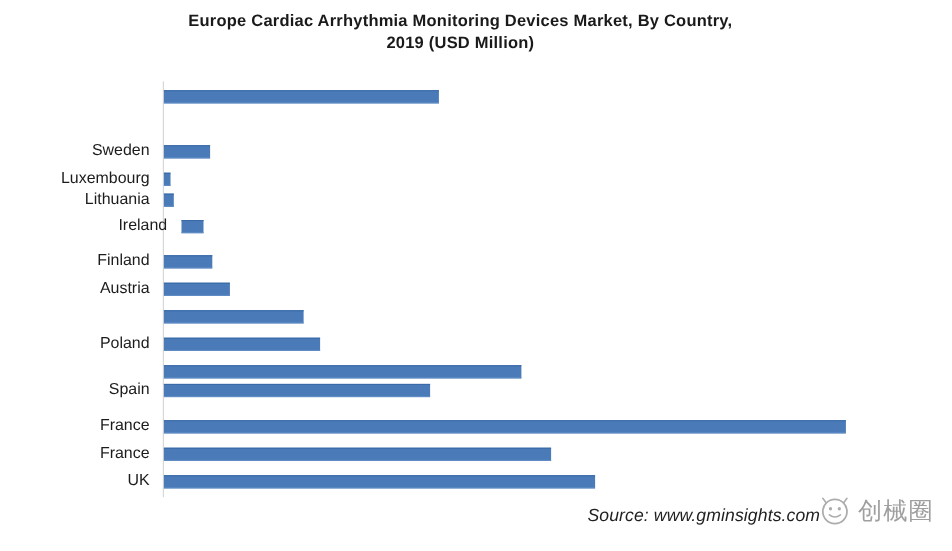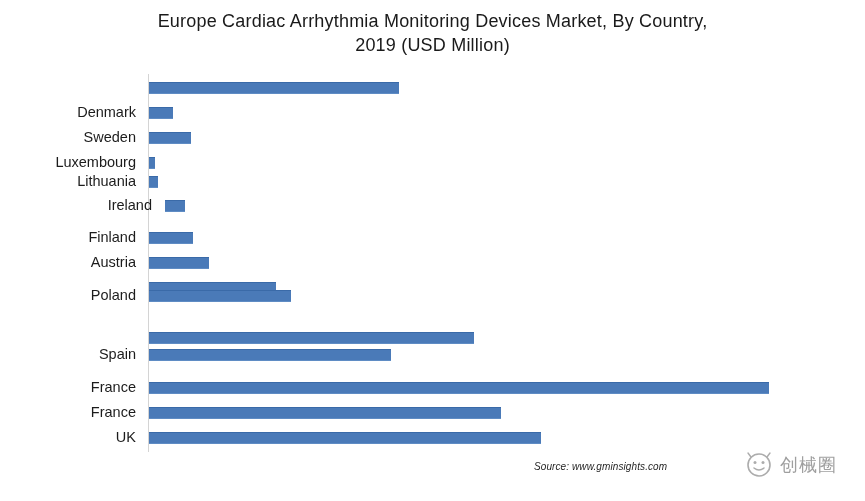--- a/index.html
+++ b/index.html
@@ -11,25 +11,25 @@
     position:relative;
   }
   #chart-root{
     position:absolute;inset:0;
     width:865px;height:501px;
   }
 
   
   .chart-title{
     position:absolute;
-    left:110px; top:10px;
+    left:96px; top:10px;
     width:645px;
     text-align:center;
-    font-size:18px;
-    font-weight:normal;
+    font-size:15px;
+    font-weight:bold;
     color:#1a1a1a;
     line-height:1.32;
     letter-spacing:0.2px;
   }
   .chart-title .tline{display:block;white-space:nowrap;}
 
   
   .plot-area{
     position:absolute;
     left:0px; top:70px;
@@ -81,21 +81,21 @@
     border-top:1px solid #3a6aa8;
     border-bottom:1px solid #5f8cc4;
     box-sizing:border-box;
     background-image:linear-gradient(to bottom,#4170ad 0%,#4c7cba 45%,#4a7ab8 100%);
   }
 
   
   .source-note{
     position:absolute;
     left:534px; top:461px;
-    font-size:10px;
+    font-size:16px;
     font-style:italic;
     color:#1f1f1f;
     white-space:nowrap;
     letter-spacing:0.1px;
   }
 
   
   .watermark{
     position:absolute;
     left:744px; top:445px;
@@ -104,21 +104,21 @@
     align-items:center;
     gap:6px;
     opacity:0.82;
   }
   .wm-logo{
     width:30px;height:30px;
     flex:0 0 30px;
     position:relative;
   }
   .wm-text{
-    font-size:18px;
+    font-size:22px;
     color:#8b8b8b;
     font-family:"DejaVu Sans", sans-serif;
     letter-spacing:1px;
     white-space:nowrap;
   }
 </style>
 </head>
 <body>
 
 <div id="chart-root">
@@ -130,26 +130,20 @@
 
   <div class="plot-area">
     <div class="axis-line"></div>
     <div class="rows" id="bar-rows">
         <div class="bar-row" style="top: 5px;">
           <div class="cat-label"></div>
           <div class="bar-wrap">
             <div class="bar" title=" 250" style="width: 250px; background: rgb(74, 122, 184);"></div>
           </div>
         </div>
-        <div class="bar-row" style="top: 30px;">
-          <div class="cat-label">Denmark</div>
-          <div class="bar-wrap">
-            <div class="bar" title="Denmark 24" style="width: 24px; background: rgb(74, 122, 184);"></div>
-          </div>
-        </div>
         <div class="bar-row" style="top: 80px;">
           <div class="cat-label">Luxembourg</div>
           <div class="bar-wrap">
             <div class="bar" title="Luxembourg 6" style="width: 6px; background: rgb(74, 122, 184);"></div>
           </div>
         </div>
         <div class="bar-row" style="top: 55px;">
           <div class="cat-label">Sweden</div>
           <div class="bar-wrap">
             <div class="bar" title="Sweden 42" style="width: 42px; background: rgb(74, 122, 184);"></div>
@@ -177,21 +171,21 @@
           <div class="cat-label">Finland</div>
           <div class="bar-wrap">
             <div class="bar" title="Finland 44" style="width: 44px; background: rgb(74, 122, 184);"></div>
           </div>
         </div>
         <div class="bar-row" style="top: 205px;">
           <div class="bar-wrap">
             <div class="bar" title="The Netherlands 127" style="width: 127px; background: rgb(74, 122, 184);"></div>
           </div>
         </div>
-        <div class="bar-row" style="top: 213px;">
+        <div class="bar-row" style="top: 230px;">
           <div class="cat-label">Poland</div>
           <div class="bar-wrap">
             <div class="bar" title="Poland 142" style="width: 142px; background: rgb(74, 122, 184);"></div>
           </div>
         </div>
         <div class="bar-row" style="top: 255px;">
           <div class="bar-wrap">
             <div class="bar" title="Italy 325" style="width: 325px; background: rgb(74, 122, 184);"></div>
           </div>
         </div>

